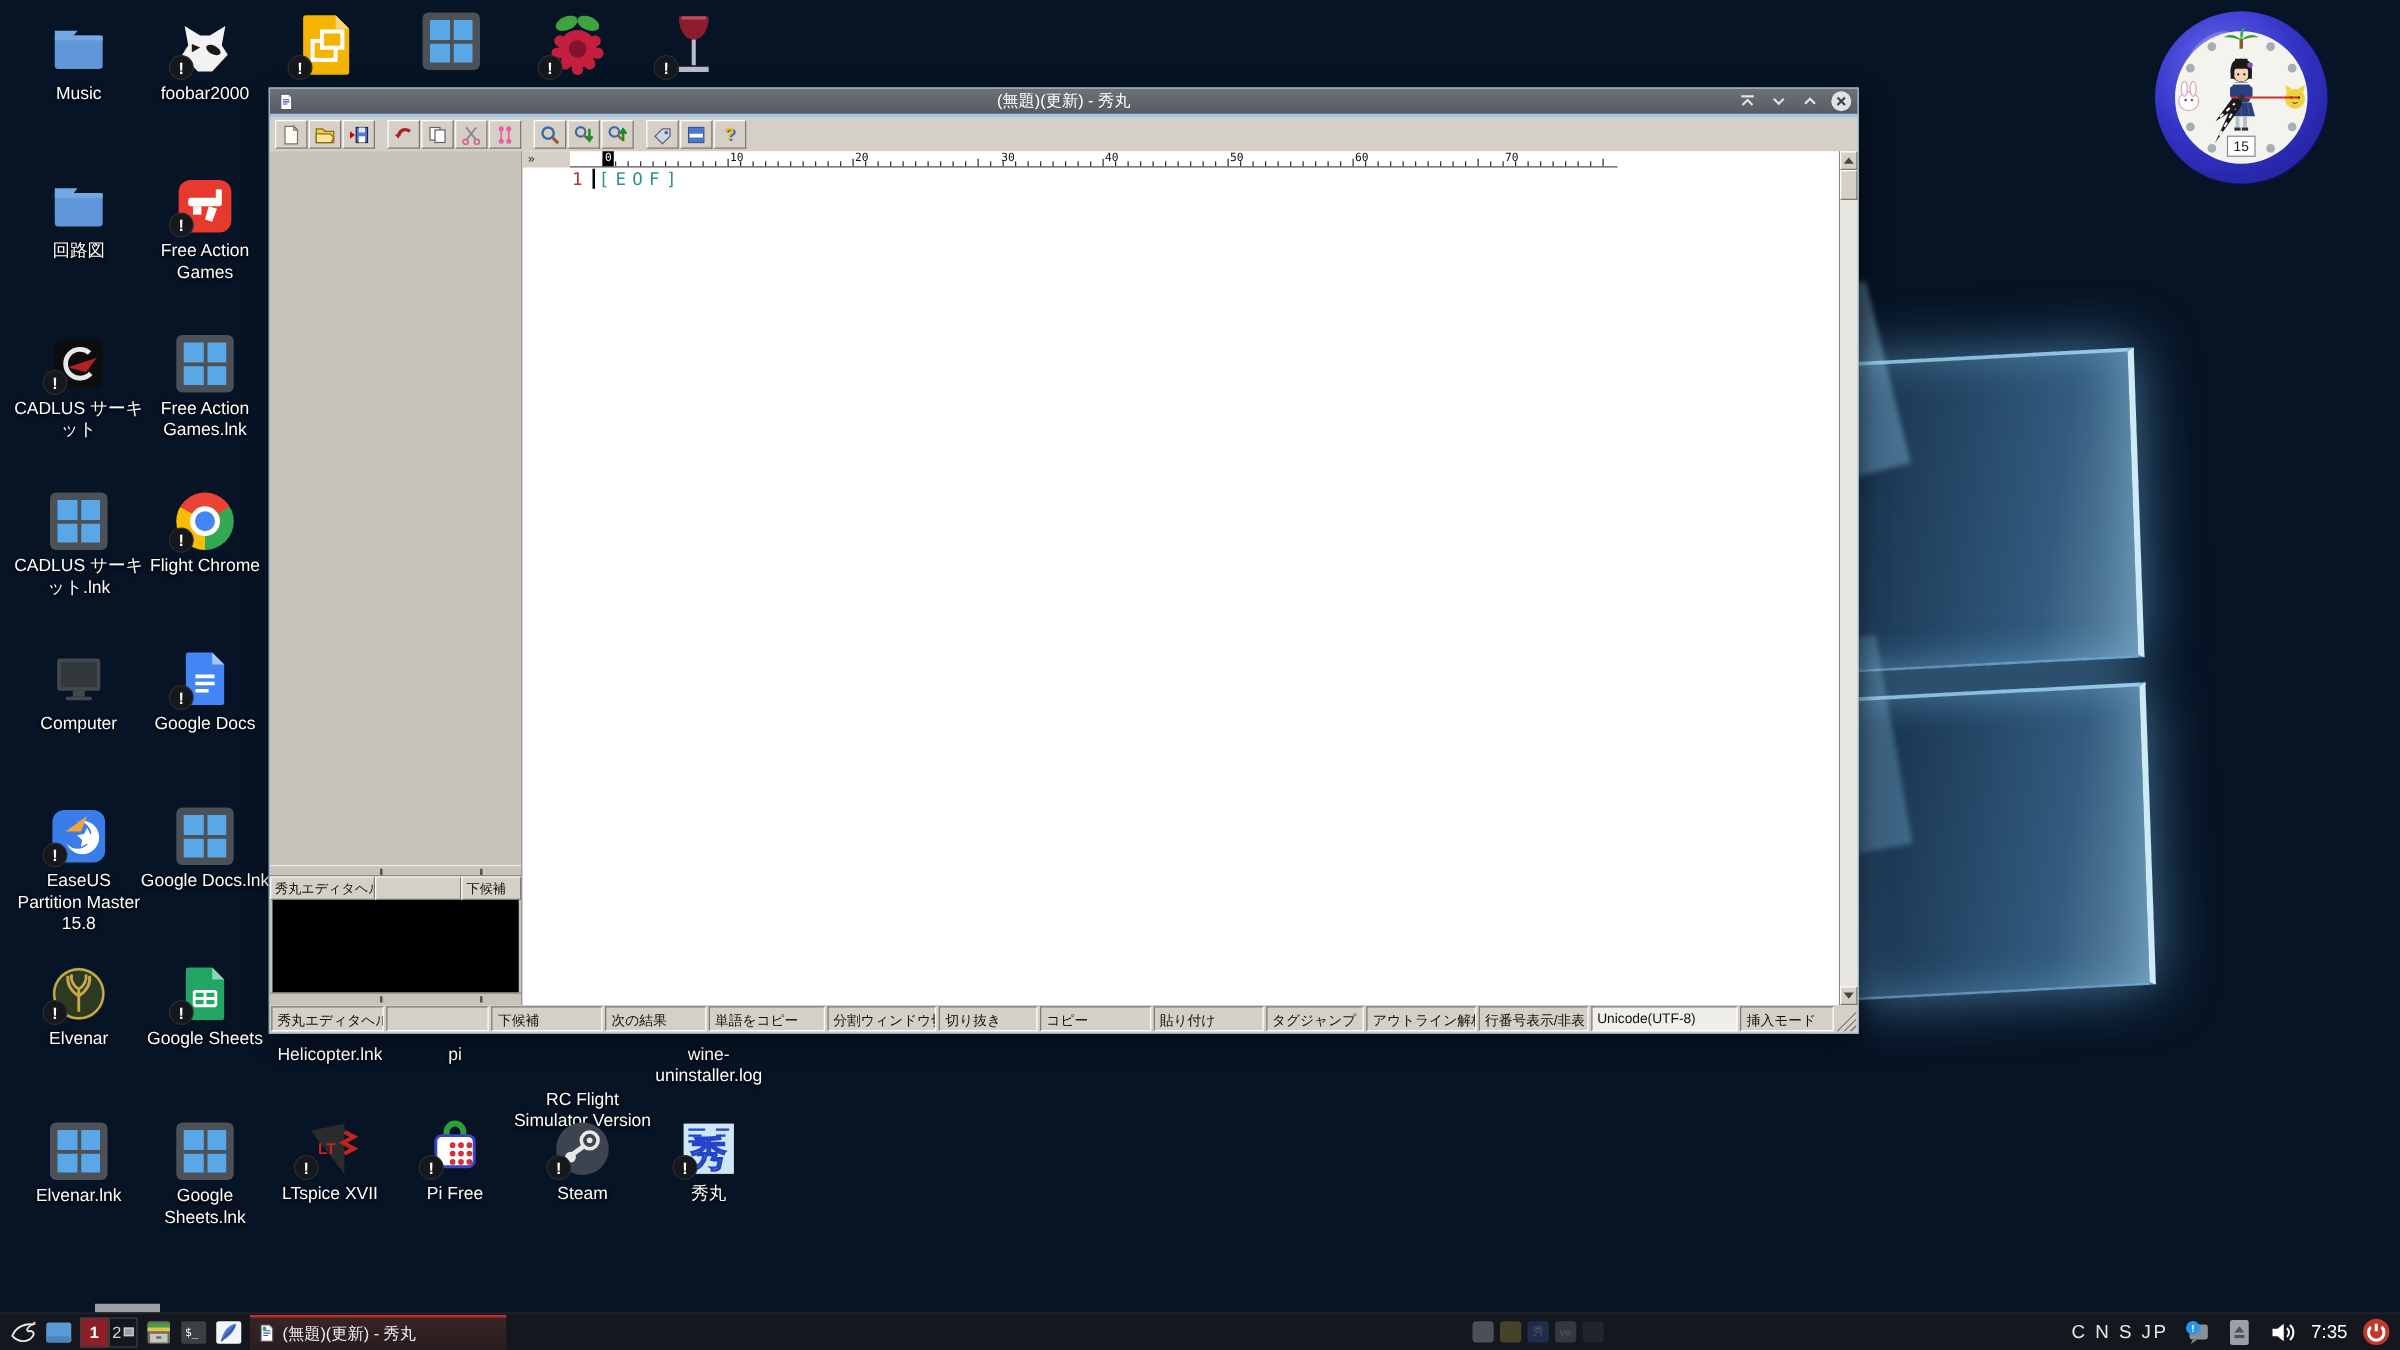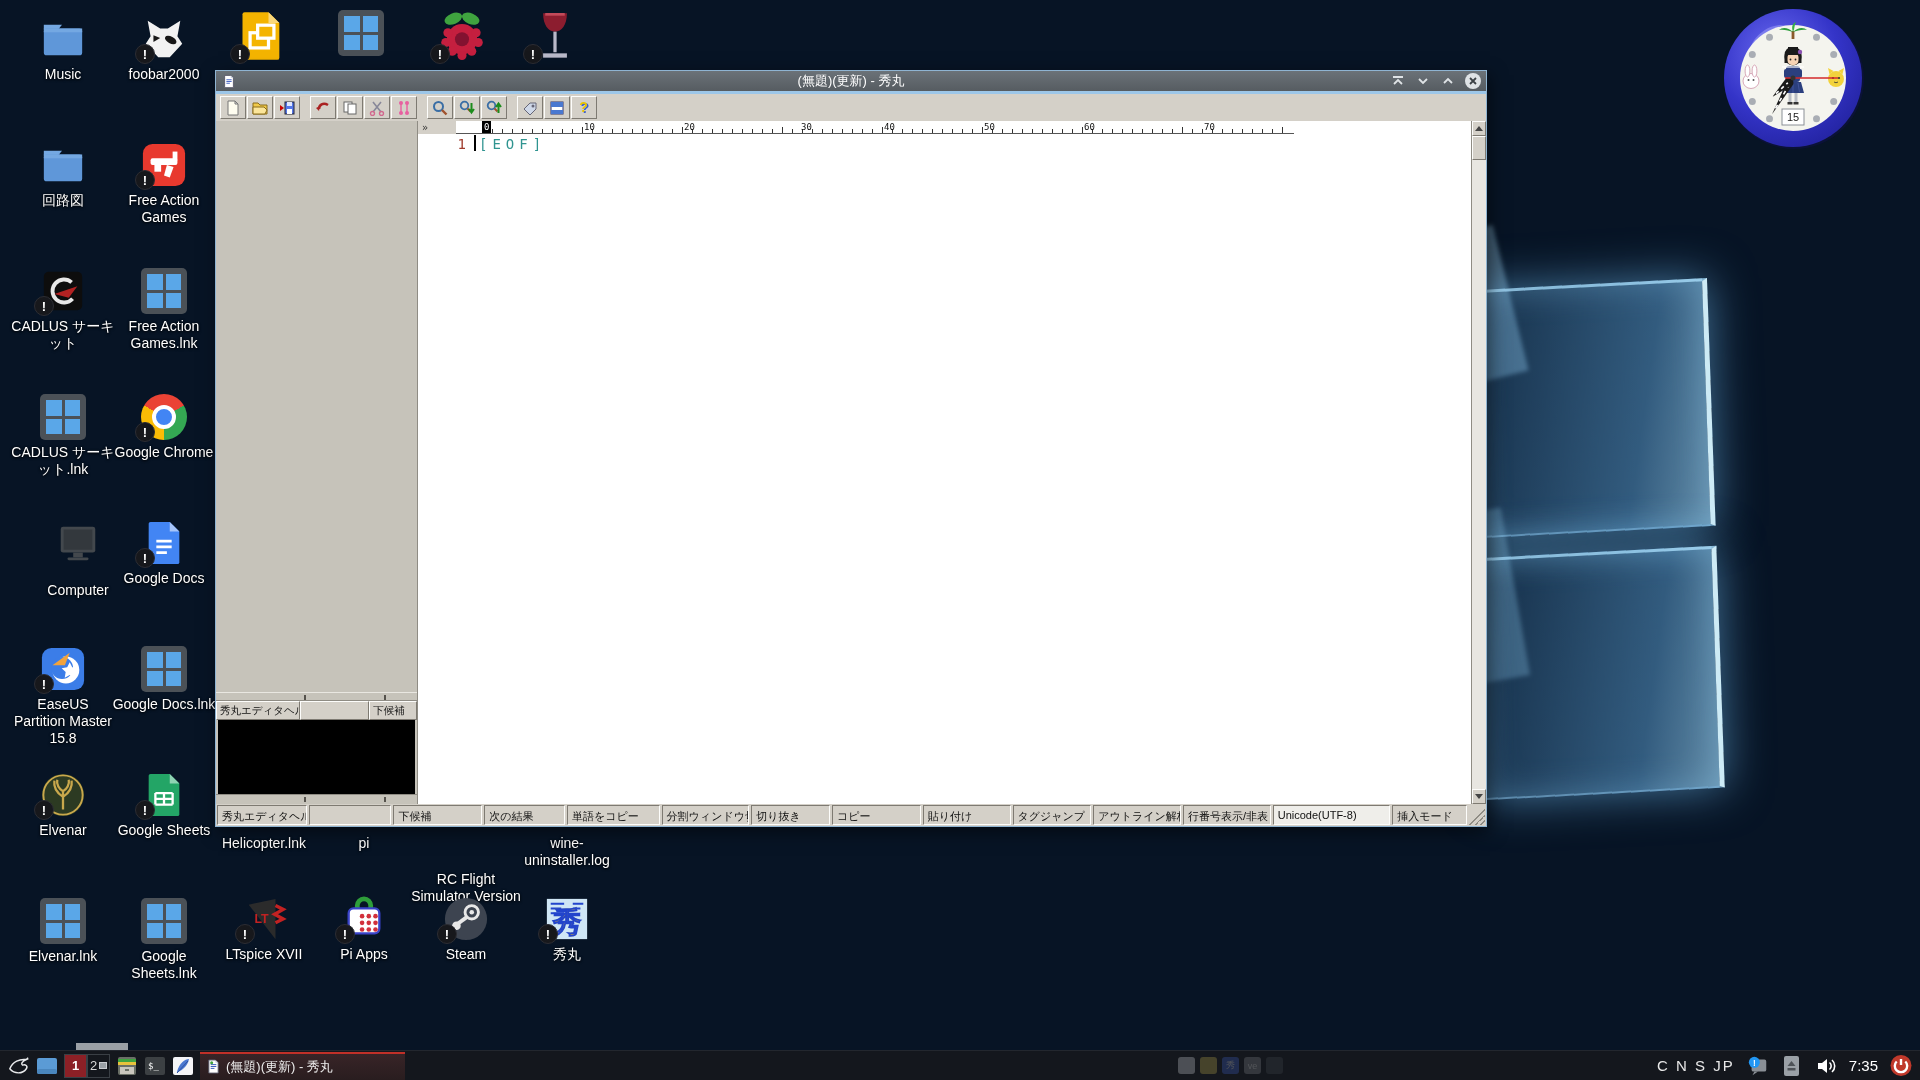--- a/index.html
+++ b/index.html
@@ -208,23 +208,23 @@
             <i></i>
           </div>
         </div>
         <div class="dicon-label" style="width: 104px;">CADLUS サーキット.lnk</div>
       </div>
       <div class="dicon" style="left: 112px; top: 394px; width: 104px;">
         <div class="dicon-img">
           <div class="ic ic-chrome"></div>
           <span class="badge">!</span>
         </div>
-        <div class="dicon-label" style="width: 104px;">Google Chrome</div>
-      </div>
-      <div class="dicon" style="left: 26px; top: 520px; width: 104px; gap: 12px;">
+        <div class="dicon-label" style="width: 104px;">Flight Chrome</div>
+      </div>
+      <div class="dicon" style="left: 11px; top: 520px; width: 104px;">
         <div class="dicon-img">
           <svg class="ic" viewBox="0 0 48 48">
             <rect x="6" y="7" width="36" height="27" rx="2.5" fill="#43484d"></rect>
             <rect x="9" y="10" width="30" height="21" fill="#33383d"></rect>
             <rect x="19" y="34" width="10" height="5" fill="#43484d"></rect>
             <rect x="13" y="39" width="22" height="3" rx="1.5" fill="#43484d"></rect>
           </svg>
         </div>
         <div class="dicon-label" style="width: 104px;">Computer</div>
       </div>
@@ -395,21 +395,21 @@
               <circle cx="22" cy="28" r="2.4"></circle>
               <circle cx="29" cy="28" r="2.4"></circle>
               <circle cx="36" cy="28" r="2.4"></circle>
               <circle cx="22" cy="35" r="2.4"></circle>
               <circle cx="29" cy="35" r="2.4"></circle>
               <circle cx="36" cy="35" r="2.4"></circle>
             </g>
           </svg>
           <span class="badge">!</span>
         </div>
-        <div class="dicon-label" style="width: 110px;">Pi Apps</div>
+        <div class="dicon-label" style="width: 110px;">Pi Free</div>
       </div>
       <div class="dicon" style="left: 411px; top: 896px; width: 110px;">
         <div class="dicon-img">
           <svg class="ic" viewBox="0 0 48 48">
             <circle cx="24" cy="24" r="22" fill="#3d4450"></circle>
             <circle cx="30" cy="17" r="7" fill="none" stroke="#e8e8e8" stroke-width="3"></circle>
             <circle cx="30" cy="17" r="2.4" fill="#e8e8e8"></circle>
             <path d="M25.5 21.5L14 30" stroke="#e8e8e8" stroke-width="4"></path>
             <circle cx="14" cy="31" r="4.5" fill="#e8e8e8"></circle>
           </svg>

